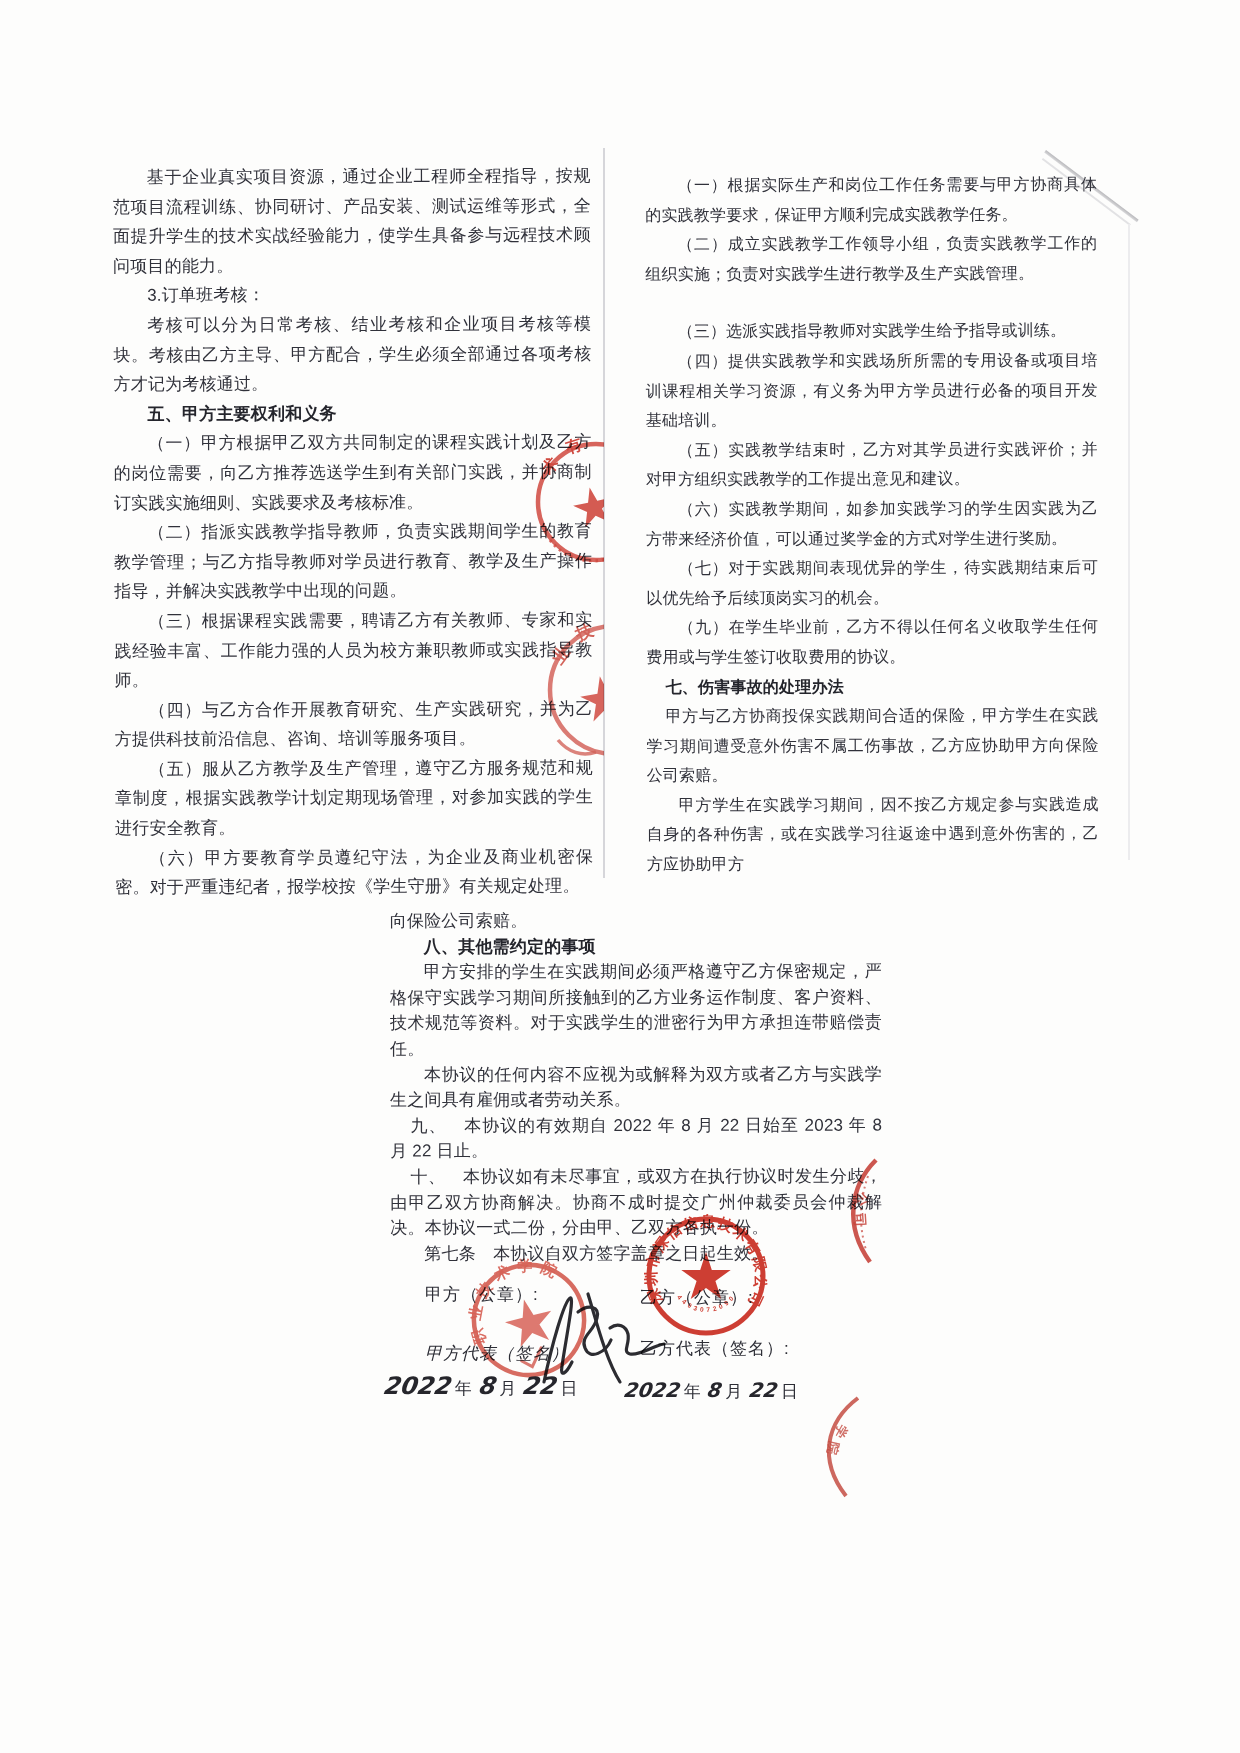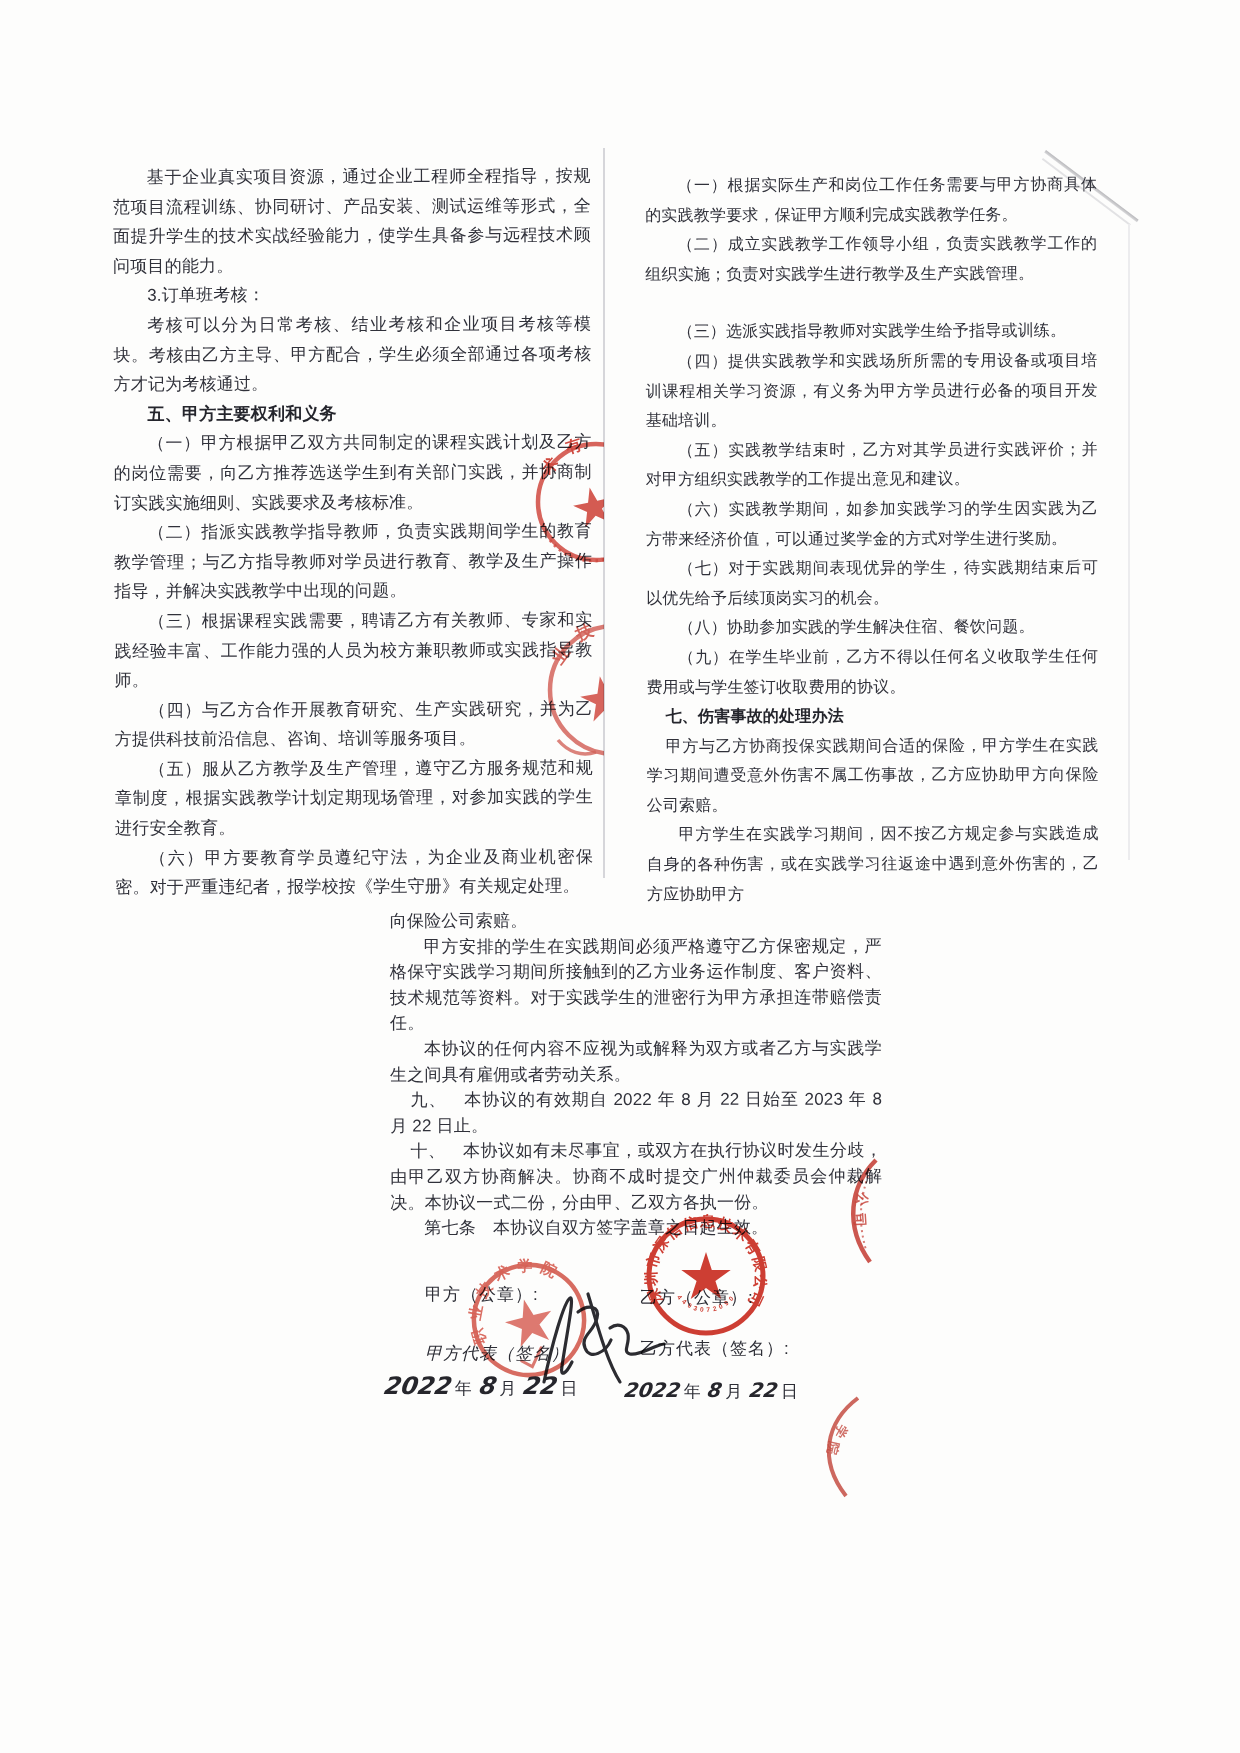--- a/index.html
+++ b/index.html
@@ -50,28 +50,28 @@
       <p style="text-indent: 2em;">（六）甲方要教育学员遵纪守法，为企业及商业机密保密。对于严重违纪者，报学校按《学生守册》有关规定处理。</p>
     </div>
   <div class="col col-right">
       <p style="text-indent: 2em;">（一）根据实际生产和岗位工作任务需要与甲方协商具体的实践教学要求，保证甲方顺利完成实践教学任务。</p>
       <p style="text-indent: 2em;">（二）成立实践教学工作领导小组，负责实践教学工作的组织实施；负责对实践学生进行教学及生产实践管理。</p>
       <p style="text-indent: 2em; margin-top: 28px;">（三）选派实践指导教师对实践学生给予指导或训练。</p>
       <p style="text-indent: 2em;">（四）提供实践教学和实践场所所需的专用设备或项目培训课程相关学习资源，有义务为甲方学员进行必备的项目开发基础培训。</p>
       <p style="text-indent: 2em;">（五）实践教学结束时，乙方对其学员进行实践评价；并对甲方组织实践教学的工作提出意见和建议。</p>
       <p style="text-indent: 2em;">（六）实践教学期间，如参加实践学习的学生因实践为乙方带来经济价值，可以通过奖学金的方式对学生进行奖励。</p>
       <p style="text-indent: 2em;">（七）对于实践期间表现优异的学生，待实践期结束后可以优先给予后续顶岗实习的机会。</p>
-      <p style="text-indent: 2em;">（八）协助参加实践的学生解决住宿、餐饮问题。</p>
       <p style="text-indent: 2em;">（九）在学生毕业前，乙方不得以任何名义收取学生任何费用或与学生签订收取费用的协议。</p>
       <p class="bold" style="text-indent: 1.2em;">七、伤害事故的处理办法</p>
       <p style="text-indent: 1.2em;">甲方与乙方协商投保实践期间合适的保险，甲方学生在实践学习期间遭受意外伤害不属工伤事故，乙方应协助甲方向保险公司索赔。</p>
       <p style="text-indent: 2em;">甲方学生在实践学习期间，因不按乙方规定参与实践造成自身的各种伤害，或在实践学习往返途中遇到意外伤害的，乙方应协助甲方</p>
     </div>
   <div class="col col-bottom">
       <p style="text-indent: 0px; margin-top: 32px;">向保险公司索赔。</p>
+      <p class="bold" style="text-indent: 2em;">八、其他需约定的事项</p>
       <p style="text-indent: 2em;">甲方安排的学生在实践期间必须严格遵守乙方保密规定，严格保守实践学习期间所接触到的乙方业务运作制度、客户资料、技术规范等资料。对于实践学生的泄密行为甲方承担连带赔偿责任。</p>
       <p style="text-indent: 2em;">本协议的任何内容不应视为或解释为双方或者乙方与实践学生之间具有雇佣或者劳动关系。</p>
       <p style="text-indent: 1.2em;">九、　本协议的有效期自 2022 年 8 月 22 日始至 2023 年 8 月 22 日止。</p>
       <p style="text-indent: 1.2em;">十、　本协议如有未尽事宜，或双方在执行协议时发生分歧，由甲乙双方协商解决。协商不成时提交广州仲裁委员会仲裁解决。本协议一式二份，分由甲、乙双方各执一份。</p>
       <p style="text-indent: 2em;">第七条　本协议自双方签字盖章之日起生效。</p>
     </div>
 
   <div class="clipbox" style="left:524px;top:432px;width:80px;height:142px;">
     <svg width="140" height="142" viewBox="0 0 140 142">
       <circle cx="72" cy="70" r="58" fill="none" stroke="#cc352a" stroke-width="4.5" opacity=".85"></circle>

